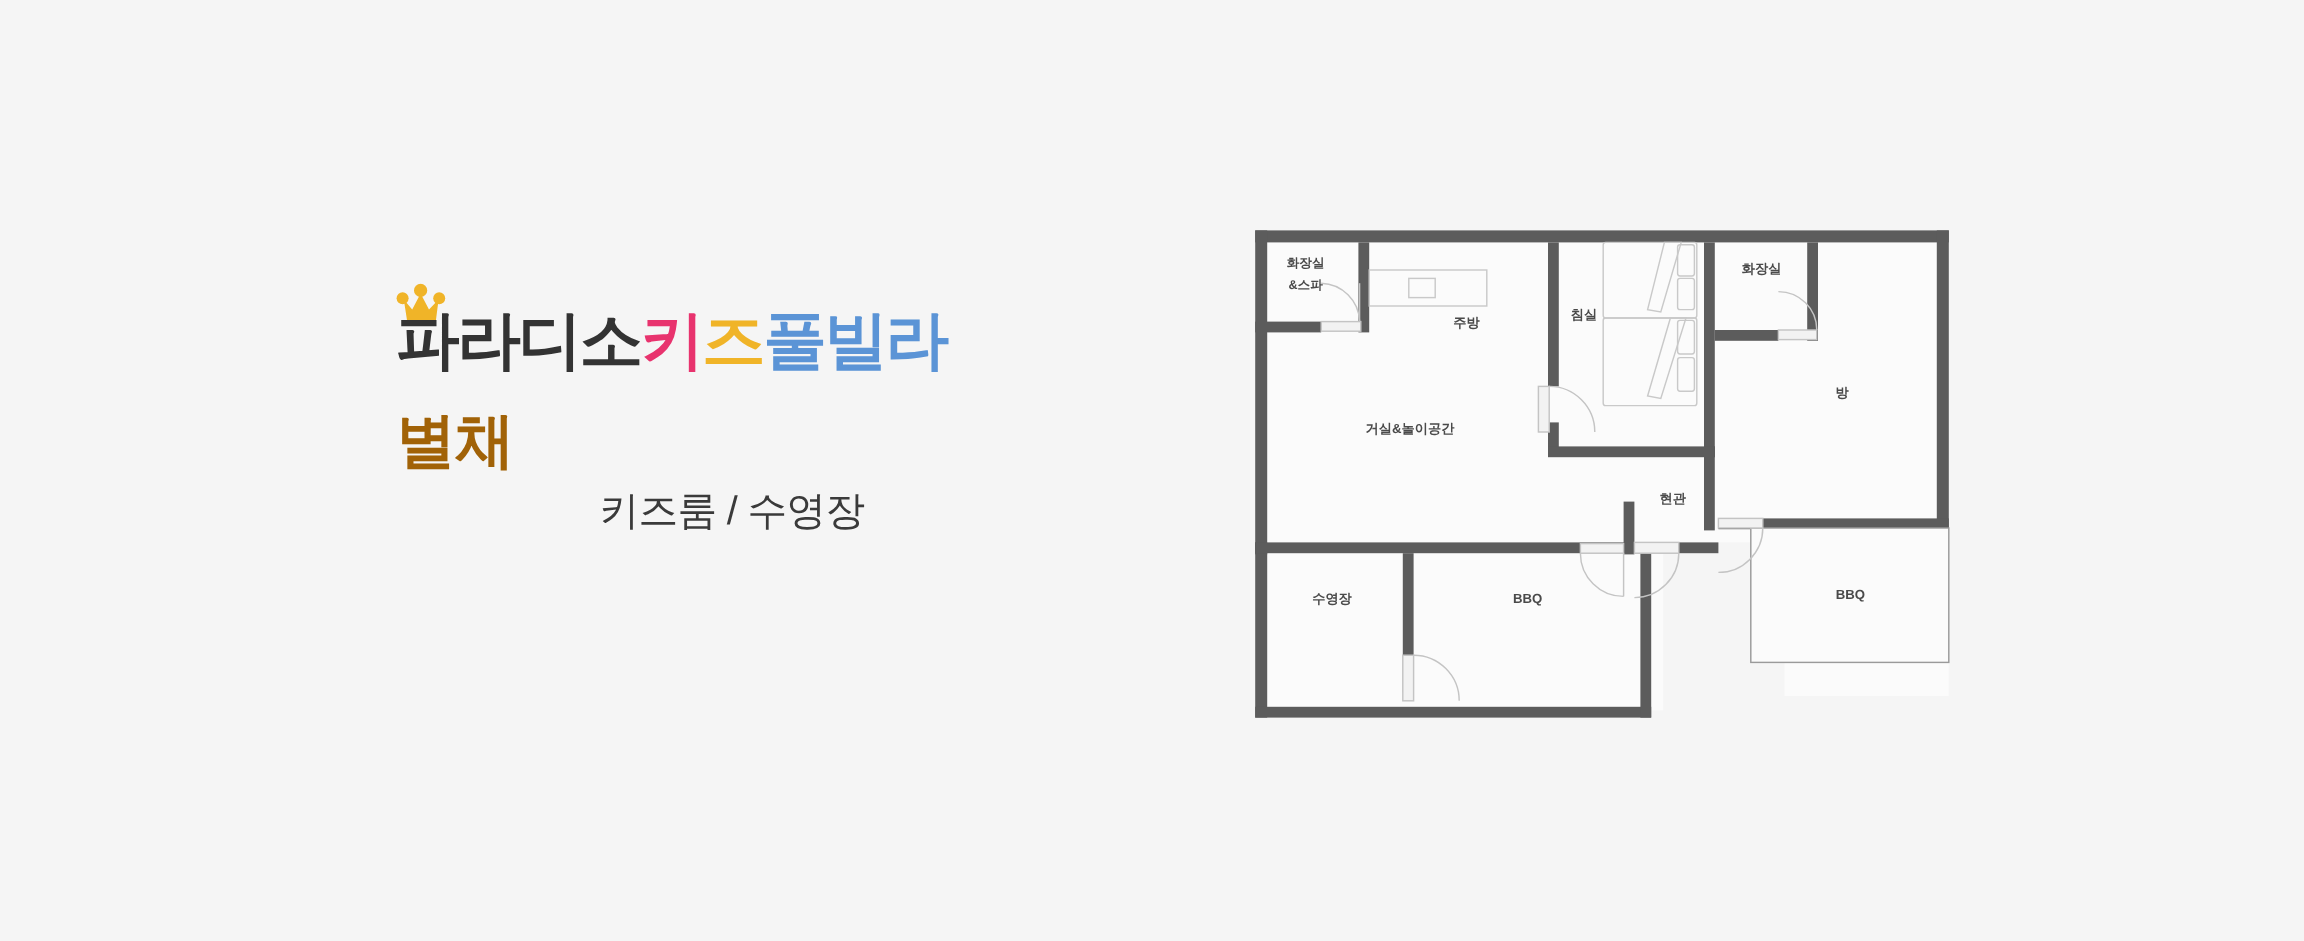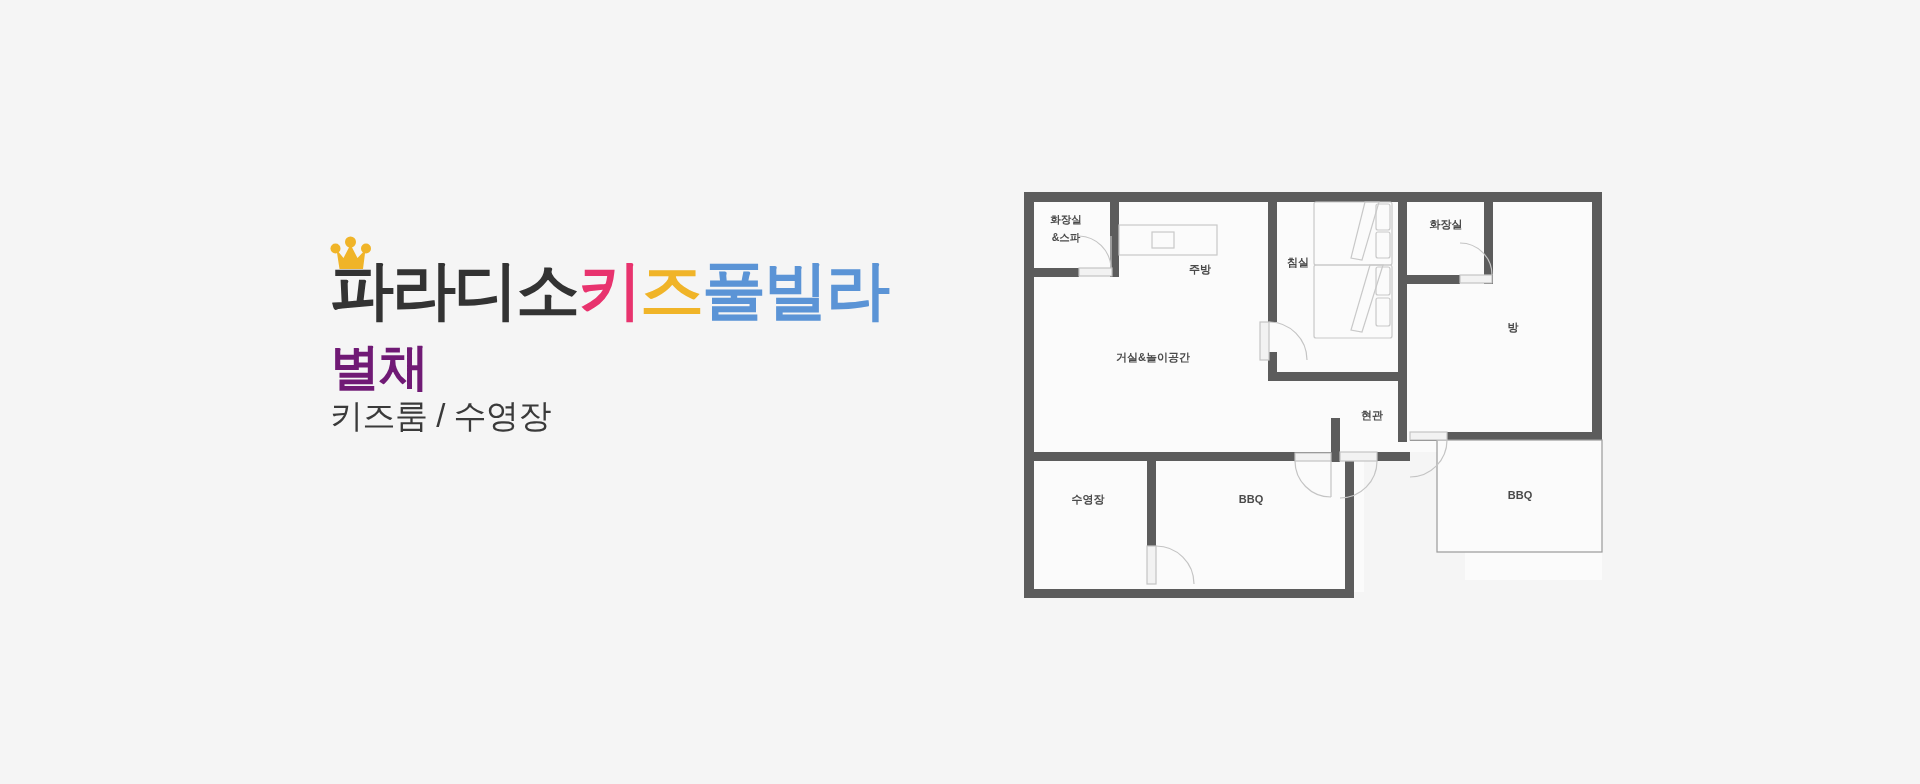--- a/index.html
+++ b/index.html
@@ -38,52 +38,54 @@
     left: 0px;
     top: 0px;
     width: 46px;
     height: 36px;
     display: block;
   }
   .logo-wordmark {
     position: absolute;
     left: 0px;
     top: 22px;
-    font-size: 64px;
+    font-size: 53px;
     font-weight: bold;
     letter-spacing: -2px;
     line-height: 1;
     white-space: nowrap;
   }
   .logo-wordmark span { display: inline; }
   .lw-1 { color: #333333; }
   .lw-2 { color: #e8336e; }
   .lw-3 { color: #f0b428; }
   .lw-4 { color: #5b94d6; }
 
   .house-title {
     margin-top: 20px;
     font-size: 50px;
     font-weight: bold;
-    color: #701a75;
+    color: #a16207;
     line-height: 1.08;
     letter-spacing: -1px;
   }
   .house-subtitle {
+    margin-top: 10px;
     font-size: 33px;
     color: #3a3a3a;
     line-height: 1.33;
     letter-spacing: -0.5px;
+    text-align: center;
   }
   .house-subtitle div { white-space: nowrap; }
 
   
   .floorplan-wrap {
     position: absolute;
-    left: 1010px;
+    left: 1032px;
     top: 180px;
     width: 620px;
     height: 430px;
   }
   .floorplan-svg { display: block; }
   .room-label {
     font-family: "Liberation Sans", "DejaVu Sans", sans-serif;
     font-size: 11px;
     font-weight: bold;
     fill: #4a4a4a;

